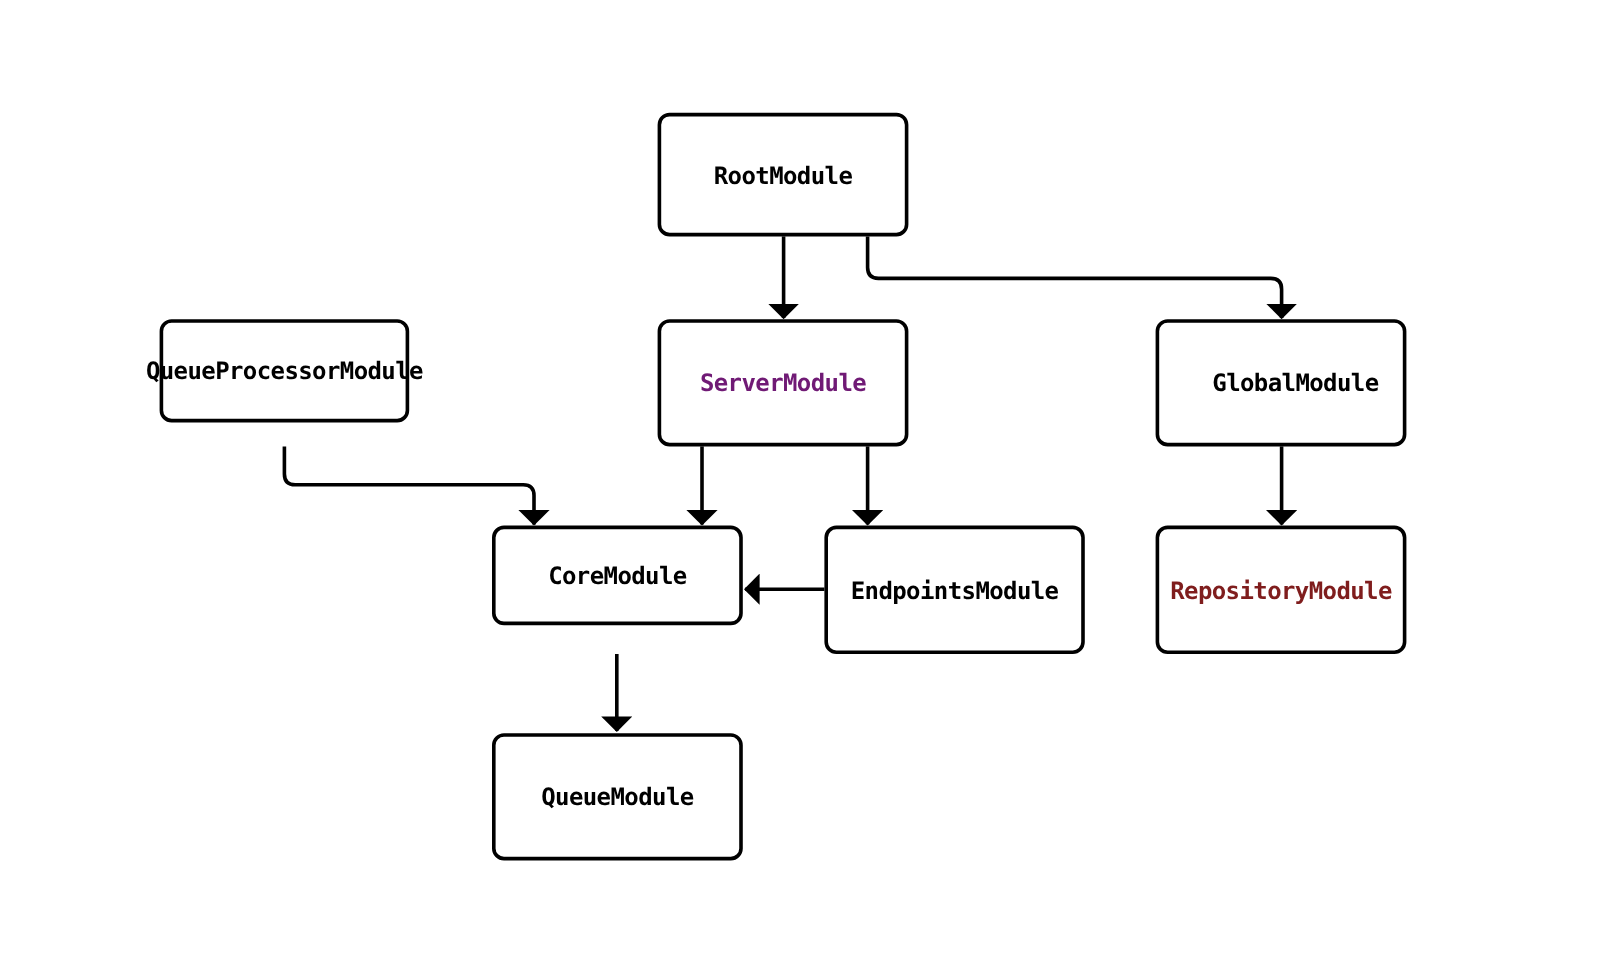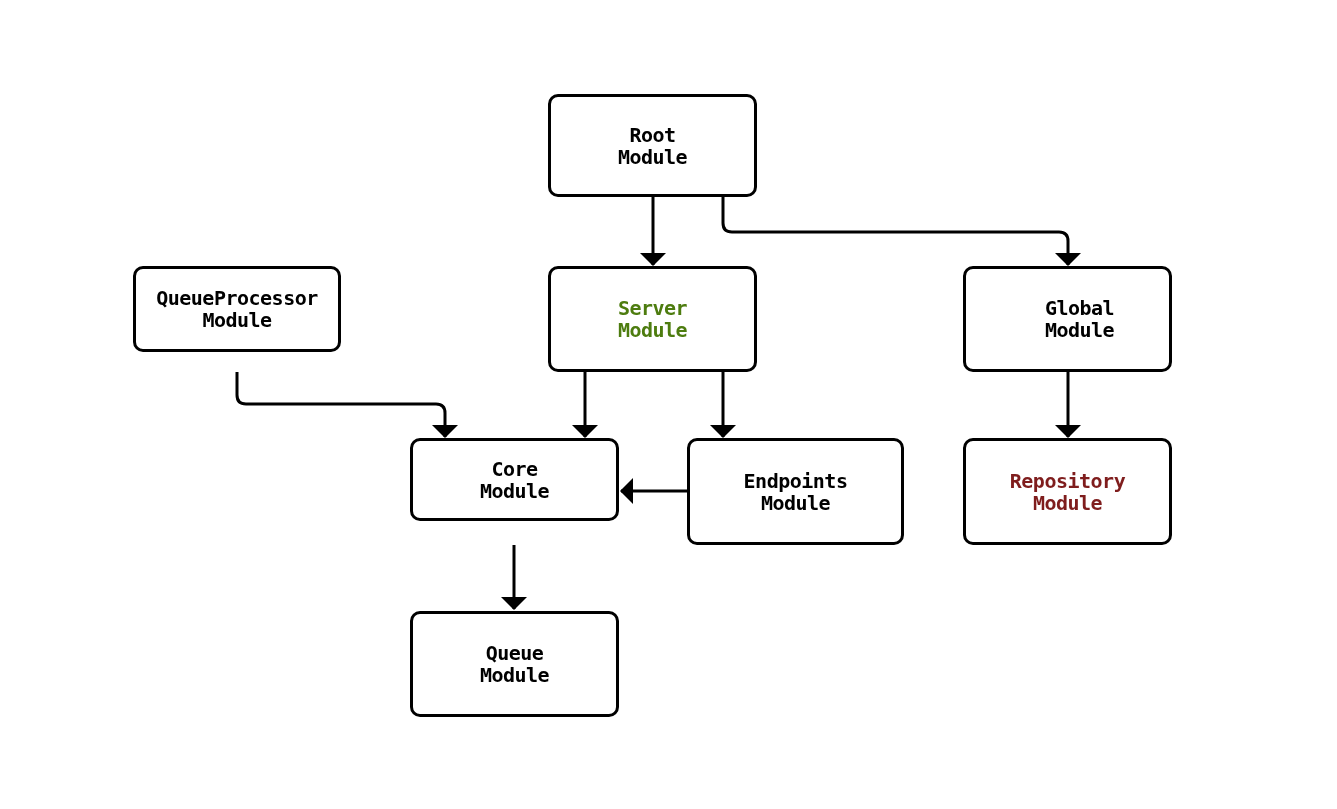--- a/index.html
+++ b/index.html
@@ -27,21 +27,21 @@
     left: 0;
     top: 0;
     width: 100%;
     height: 100%;
   }
   .node {
     position: absolute;
     box-sizing: border-box;
     border-style: solid;
     display: flex;
-    flex-direction: column;
+    flex-direction: row;
     align-items: center;
     justify-content: center;
     text-align: right;
     font-weight: bold;
     font-size: 20px;
     line-height: 22px;
     letter-spacing: -0.5px;
   }
   .node-line {
     display: block;
@@ -74,21 +74,21 @@
   </svg>
   <div class="nodes-layer" id="nodes-layer">
       <div class="node" style="left: 548px; top: 94px; width: 209px; height: 103px; background: rgb(255, 255, 255); border-color: rgb(0, 0, 0); border-width: 3px; border-radius: 10px; color: rgb(0, 0, 0);">
         <span class="node-line">Root</span>
         <span class="node-line">Module</span>
       </div>
       <div class="node" style="left: 133px; top: 266px; width: 208px; height: 86px; background: rgb(255, 255, 255); border-color: rgb(0, 0, 0); border-width: 3px; border-radius: 10px; color: rgb(0, 0, 0);">
         <span class="node-line">QueueProcessor</span>
         <span class="node-line">Module</span>
       </div>
-      <div class="node" style="left: 548px; top: 266px; width: 209px; height: 106px; background: rgb(255, 255, 255); border-color: rgb(0, 0, 0); border-width: 3px; border-radius: 10px; color: #4d7c0f;">
+      <div class="node" style="left: 548px; top: 266px; width: 209px; height: 106px; background: rgb(255, 255, 255); border-color: rgb(0, 0, 0); border-width: 3px; border-radius: 10px; color: #701a75;">
         <span class="node-line">Server</span>
         <span class="node-line">Module</span>
       </div>
       <div class="node" style="left: 963px; top: 266px; width: 209px; height: 106px; background: rgb(255, 255, 255); border-color: rgb(0, 0, 0); border-width: 3px; border-radius: 10px; color: rgb(0, 0, 0); padding-left: 24px;">
         <span class="node-line">Global</span>
         <span class="node-line">Module</span>
       </div>
       <div class="node" style="left: 410px; top: 438px; width: 209px; height: 83px; background: rgb(255, 255, 255); border-color: rgb(0, 0, 0); border-width: 3px; border-radius: 10px; color: rgb(0, 0, 0);">
         <span class="node-line">Core</span>
         <span class="node-line">Module</span>

